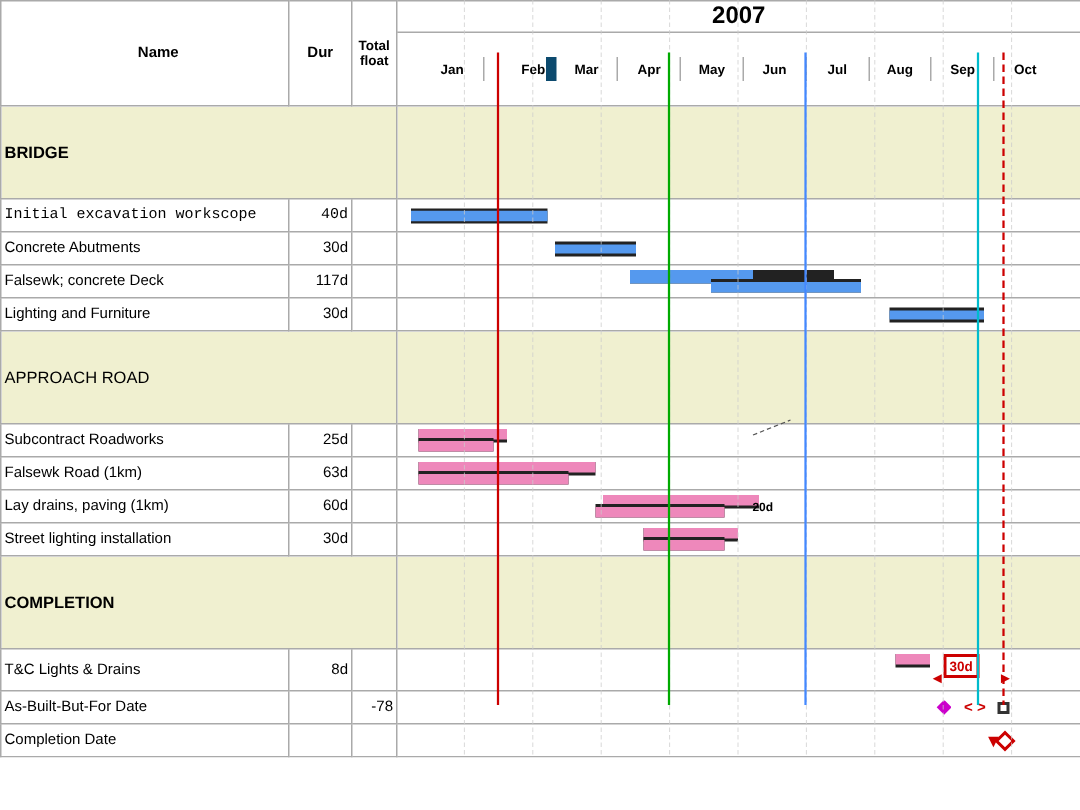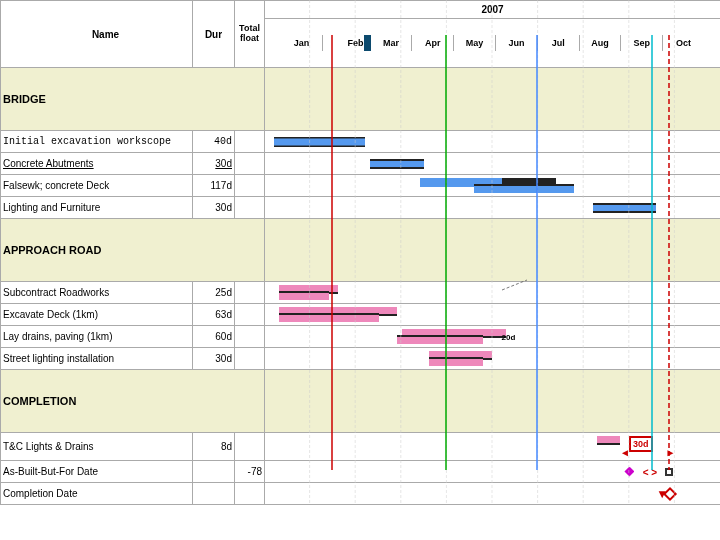--- a/index.html
+++ b/index.html
@@ -27,21 +27,21 @@
         <col style="width:192px">
         <col style="width:42px">
         <col style="width:30px">
         <col style="width:456px">
       </colgroup>
       <thead>
         <tr style="height:18px;">
           <th rowspan="2" style="vertical-align:middle;text-align:center;font-size:10px;padding-left:20px;">Name</th>
           <th rowspan="2" style="vertical-align:middle;text-align:center;font-size:10px;">Dur</th>
           <th rowspan="2" style="vertical-align:middle;text-align:center;font-size:9px;line-height:1.1;">Total<br>float</th>
-          <th style="text-align:center;font-size:10px;font-weight:bold;">2007</th>
+          <th style="text-align:center;font-size:16px;font-weight:bold;">2007</th>
         </tr>
         <tr style="height:16px;">
           <th style="padding:16px;">
             <div style="display:flex;height:16px;">
               <div style="flex:1;text-align:center;font-size:9px;border-right:1px solid #aaa;line-height:16px;">Jan</div>
               <div style="flex:1;text-align:right;font-size:9px;border-right:7px solid #0c4a6e;line-height:16px;">Feb</div>
               <div style="flex:1;text-align:center;font-size:9px;border-right:1px solid #aaa;line-height:16px;">Mar</div>
               <div style="flex:1;text-align:center;font-size:9px;border-right:1px solid #aaa;line-height:16px;">Apr</div>
               <div style="flex:1;text-align:center;font-size:9px;border-right:1px solid #aaa;line-height:16px;">May</div>
               <div style="flex:1;text-align:center;font-size:9px;border-right:1px solid #aaa;line-height:16px;">Jun</div>
@@ -63,21 +63,21 @@
         <tr style="height:22px;font-family:Liberation Mono, monospace;">
           <td>Initial excavation workscope</td>
           <td style="text-align:right;">40d</td>
           <td></td>
           <td style="position:relative;padding:0;">
             <div style="position:absolute;top:50%;transform:translateY(-50%);left:2%;width:20%;height:10px;background:#222;"></div>
             <div style="position:absolute;top:50%;transform:translateY(-50%);left:2%;width:20%;height:7px;background:#5599ee;"></div>
           </td>
         </tr>
 
-        <tr style="height:22px;text-decoration:underline;">
+        <tr style="height:22px;">
           <td>Concrete Abutments</td>
           <td style="text-align:right;">30d</td>
           <td></td>
           <td style="position:relative;padding:0;">
             <div style="position:absolute;top:50%;transform:translateY(-50%);left:23%;width:12%;height:10px;background:#222;"></div>
             <div style="position:absolute;top:50%;transform:translateY(-50%);left:23%;width:12%;height:6px;background:#5599ee;"></div>
           </td>
         </tr>
 
         <tr style="height:22px;">
@@ -96,38 +96,38 @@
           <td>Lighting and Furniture</td>
           <td style="text-align:right;">30d</td>
           <td></td>
           <td style="position:relative;padding:0;">
             <div style="position:absolute;top:50%;transform:translateY(-50%);left:72%;width:14%;height:10px;background:#222;"></div>
             <div style="position:absolute;top:50%;transform:translateY(-50%);left:72%;width:14%;height:6px;background:#5599ee;"></div>
           </td>
         </tr>
 
         <tr class="section-row">
-          <td colspan="3" class="section-cell" style="font-weight:bold;font-size:11px;background:#f0f0d0;">APPROACH ROAD</td>
+          <td colspan="3" class="section-cell" style="font-weight:normal;font-size:11px;background:#f0f0d0;">APPROACH ROAD</td>
           <td style="background:#f0f0d0;"></td>
         </tr>
 
         <tr style="height:22px;">
           <td>Subcontract Roadworks</td>
           <td style="text-align:right;">25d</td>
           <td></td>
           <td style="position:relative;padding:0;">
             <div style="position:absolute;top:3px;left:3%;width:13%;height:9px;background:#222;"></div>
             <div style="position:absolute;top:3px;left:3%;width:13%;height:7px;background:#ee88bb;"></div>
             <div style="position:absolute;bottom:3px;left:3%;width:11%;height:9px;background:#222;"></div>
             <div style="position:absolute;bottom:3px;left:3%;width:11%;height:7px;background:#ee88bb;"></div>
           </td>
         </tr>
 
         <tr style="height:22px;">
-          <td>Excavate Deck (1km)</td>
+          <td>Falsewk Road (1km)</td>
           <td style="text-align:right;">63d</td>
           <td></td>
           <td style="position:relative;padding:0;">
             <div style="position:absolute;top:3px;left:3%;width:26%;height:9px;background:#222;"></div>
             <div style="position:absolute;top:3px;left:3%;width:26%;height:7px;background:#ee88bb;"></div>
             <div style="position:absolute;bottom:3px;left:3%;width:22%;height:9px;background:#222;"></div>
             <div style="position:absolute;bottom:3px;left:3%;width:22%;height:7px;background:#ee88bb;"></div>
           </td>
         </tr>
 

